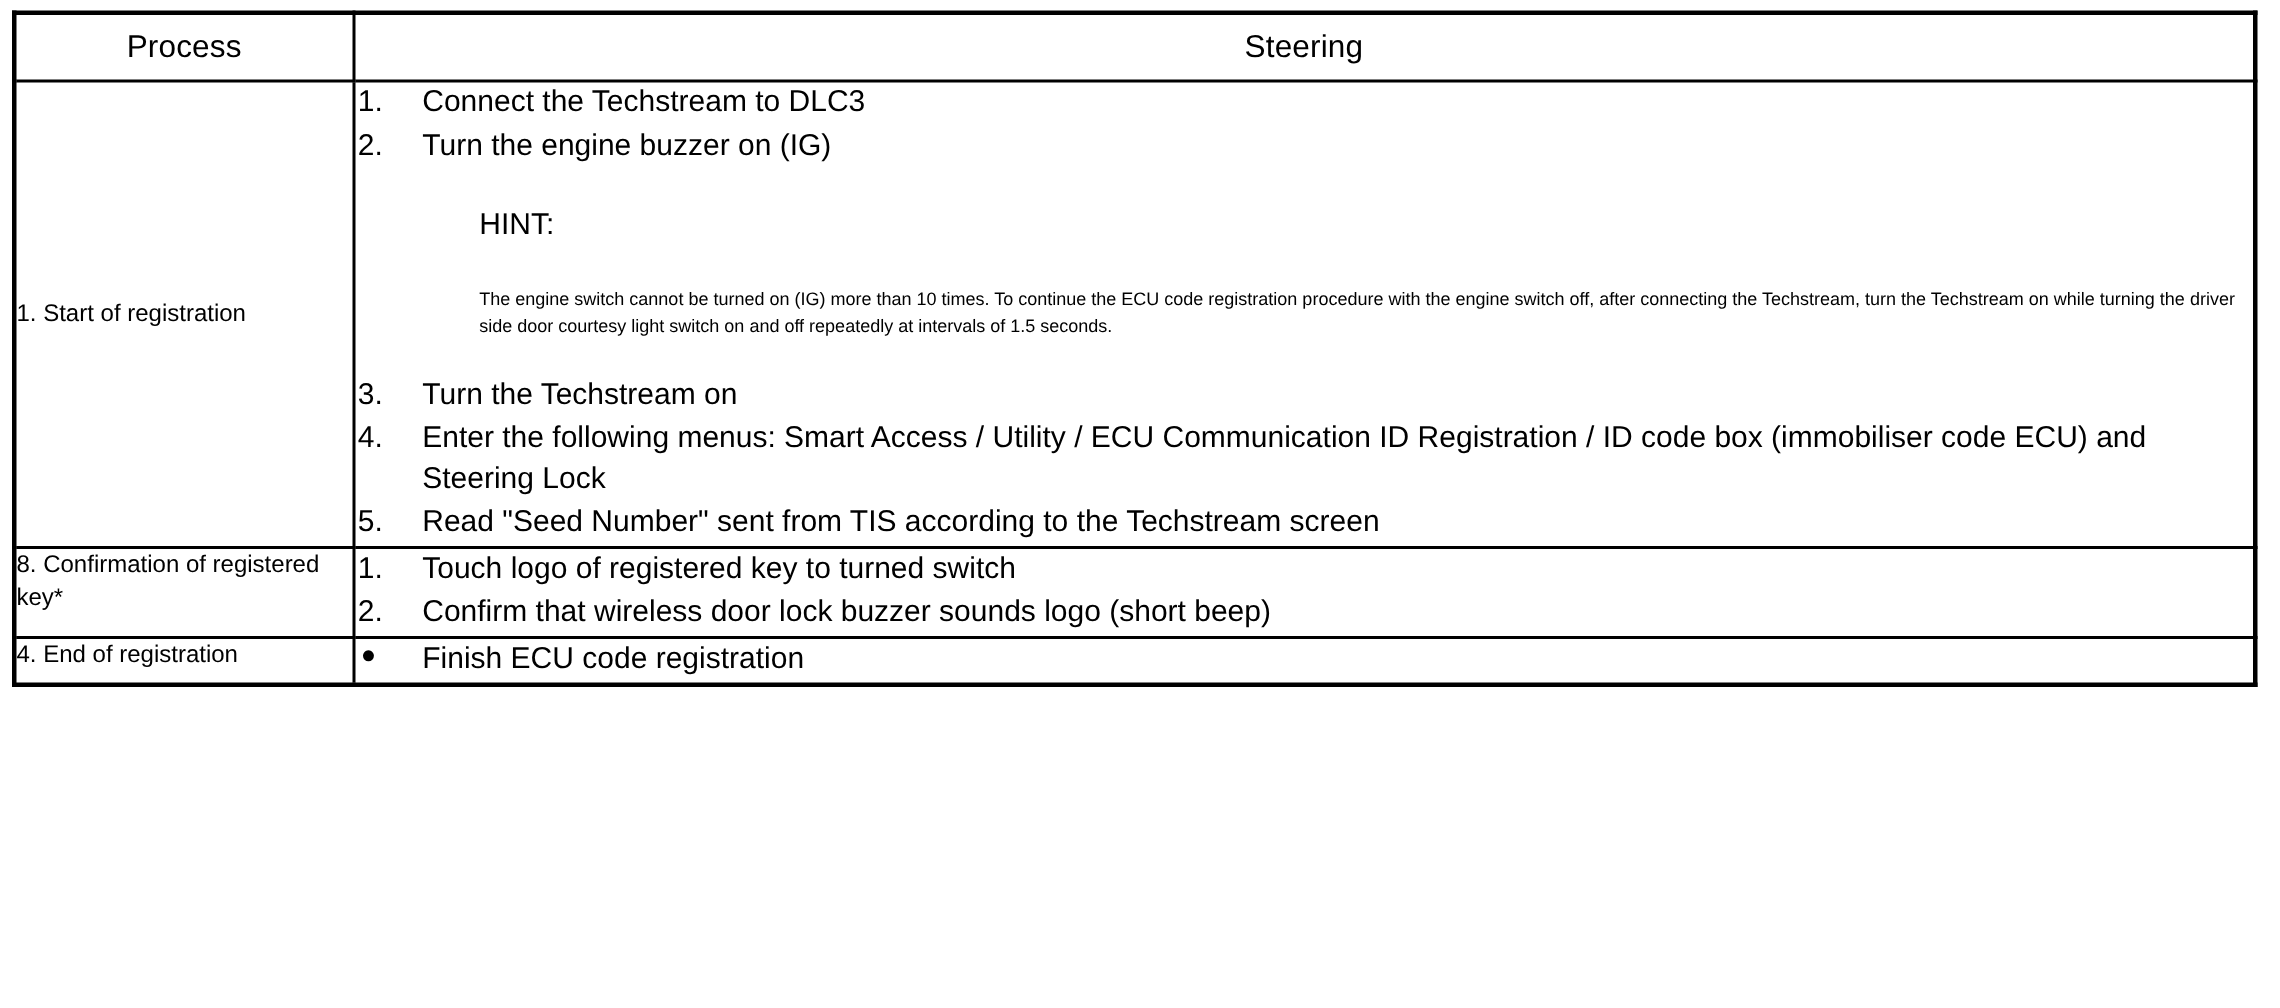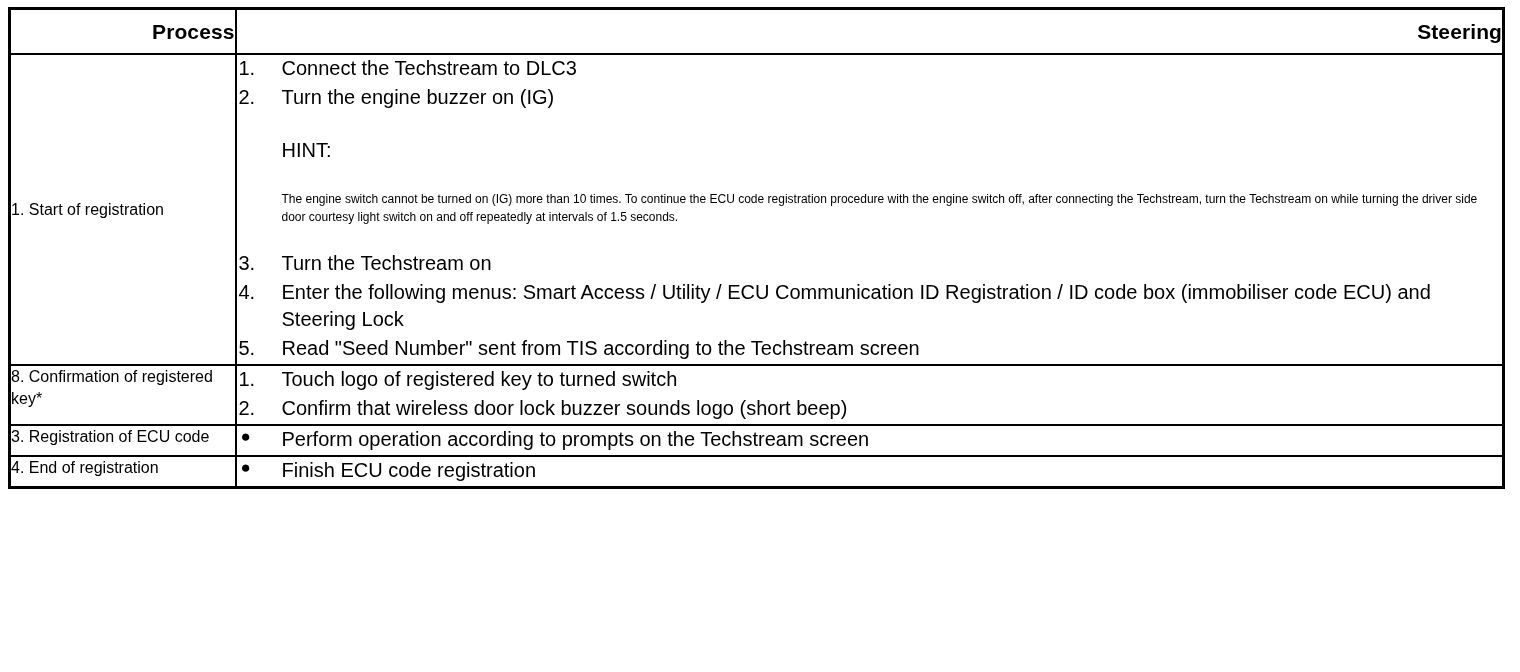--- a/index.html
+++ b/index.html
@@ -43,22 +43,22 @@
 
   
   table.proc-table {
     border: 3px solid #000000;
   }
 
   col.c-process { width: 226px; }
   col.c-procedure { width: auto; }
 
   th.hdr {
-    text-align: right;
-    font-weight: bold;
+    text-align: center;
+    font-weight: normal;
     font-size: 21px;
     height: 43px;
     line-height: 43px;
     padding: 0 6px;
     letter-spacing: 0.1px;
   }
 
   td.process-cell {
     padding: 8px 6px 10px 8px;
     font-size: 16px;
@@ -104,20 +104,21 @@
   }
   ol.steps > li > .body,
   ul.steps > li > .body {
     display: block;
   }
 
   .hint-block {
     padding-left: 45px;
     margin-top: 26px;
     margin-bottom: 24px;
+    margin-left: 38px;
   }
   .hint-label {
     font-size: 20px;
     line-height: 1.35;
     margin-bottom: 26px;
   }
   .hint-text {
     font-size: 12px;
     line-height: 1.52;
     max-width: 1215px;
@@ -188,31 +189,20 @@
               <span class="body">Touch logo of registered key to turned switch</span>
             </li>
             <li>
               <span class="marker">2.</span>
               <span class="body">Confirm that wireless door lock buzzer sounds logo (short beep)</span>
             </li>
           </ol>
         </td>
       </tr>
 
-      <tr>
-        <td class="process-cell">3. Registration of ECU code</td>
-        <td class="procedure-cell">
-          <ul class="steps">
-            <li>
-              <span class="marker dot">●</span>
-              <span class="body">Perform operation according to prompts on the Techstream screen</span>
-            </li>
-          </ul>
-        </td>
-      </tr>
 
       <tr>
         <td class="process-cell">4. End of registration</td>
         <td class="procedure-cell">
           <ul class="steps">
             <li>
               <span class="marker dot">●</span>
               <span class="body">Finish ECU code registration</span>
             </li>
           </ul>

